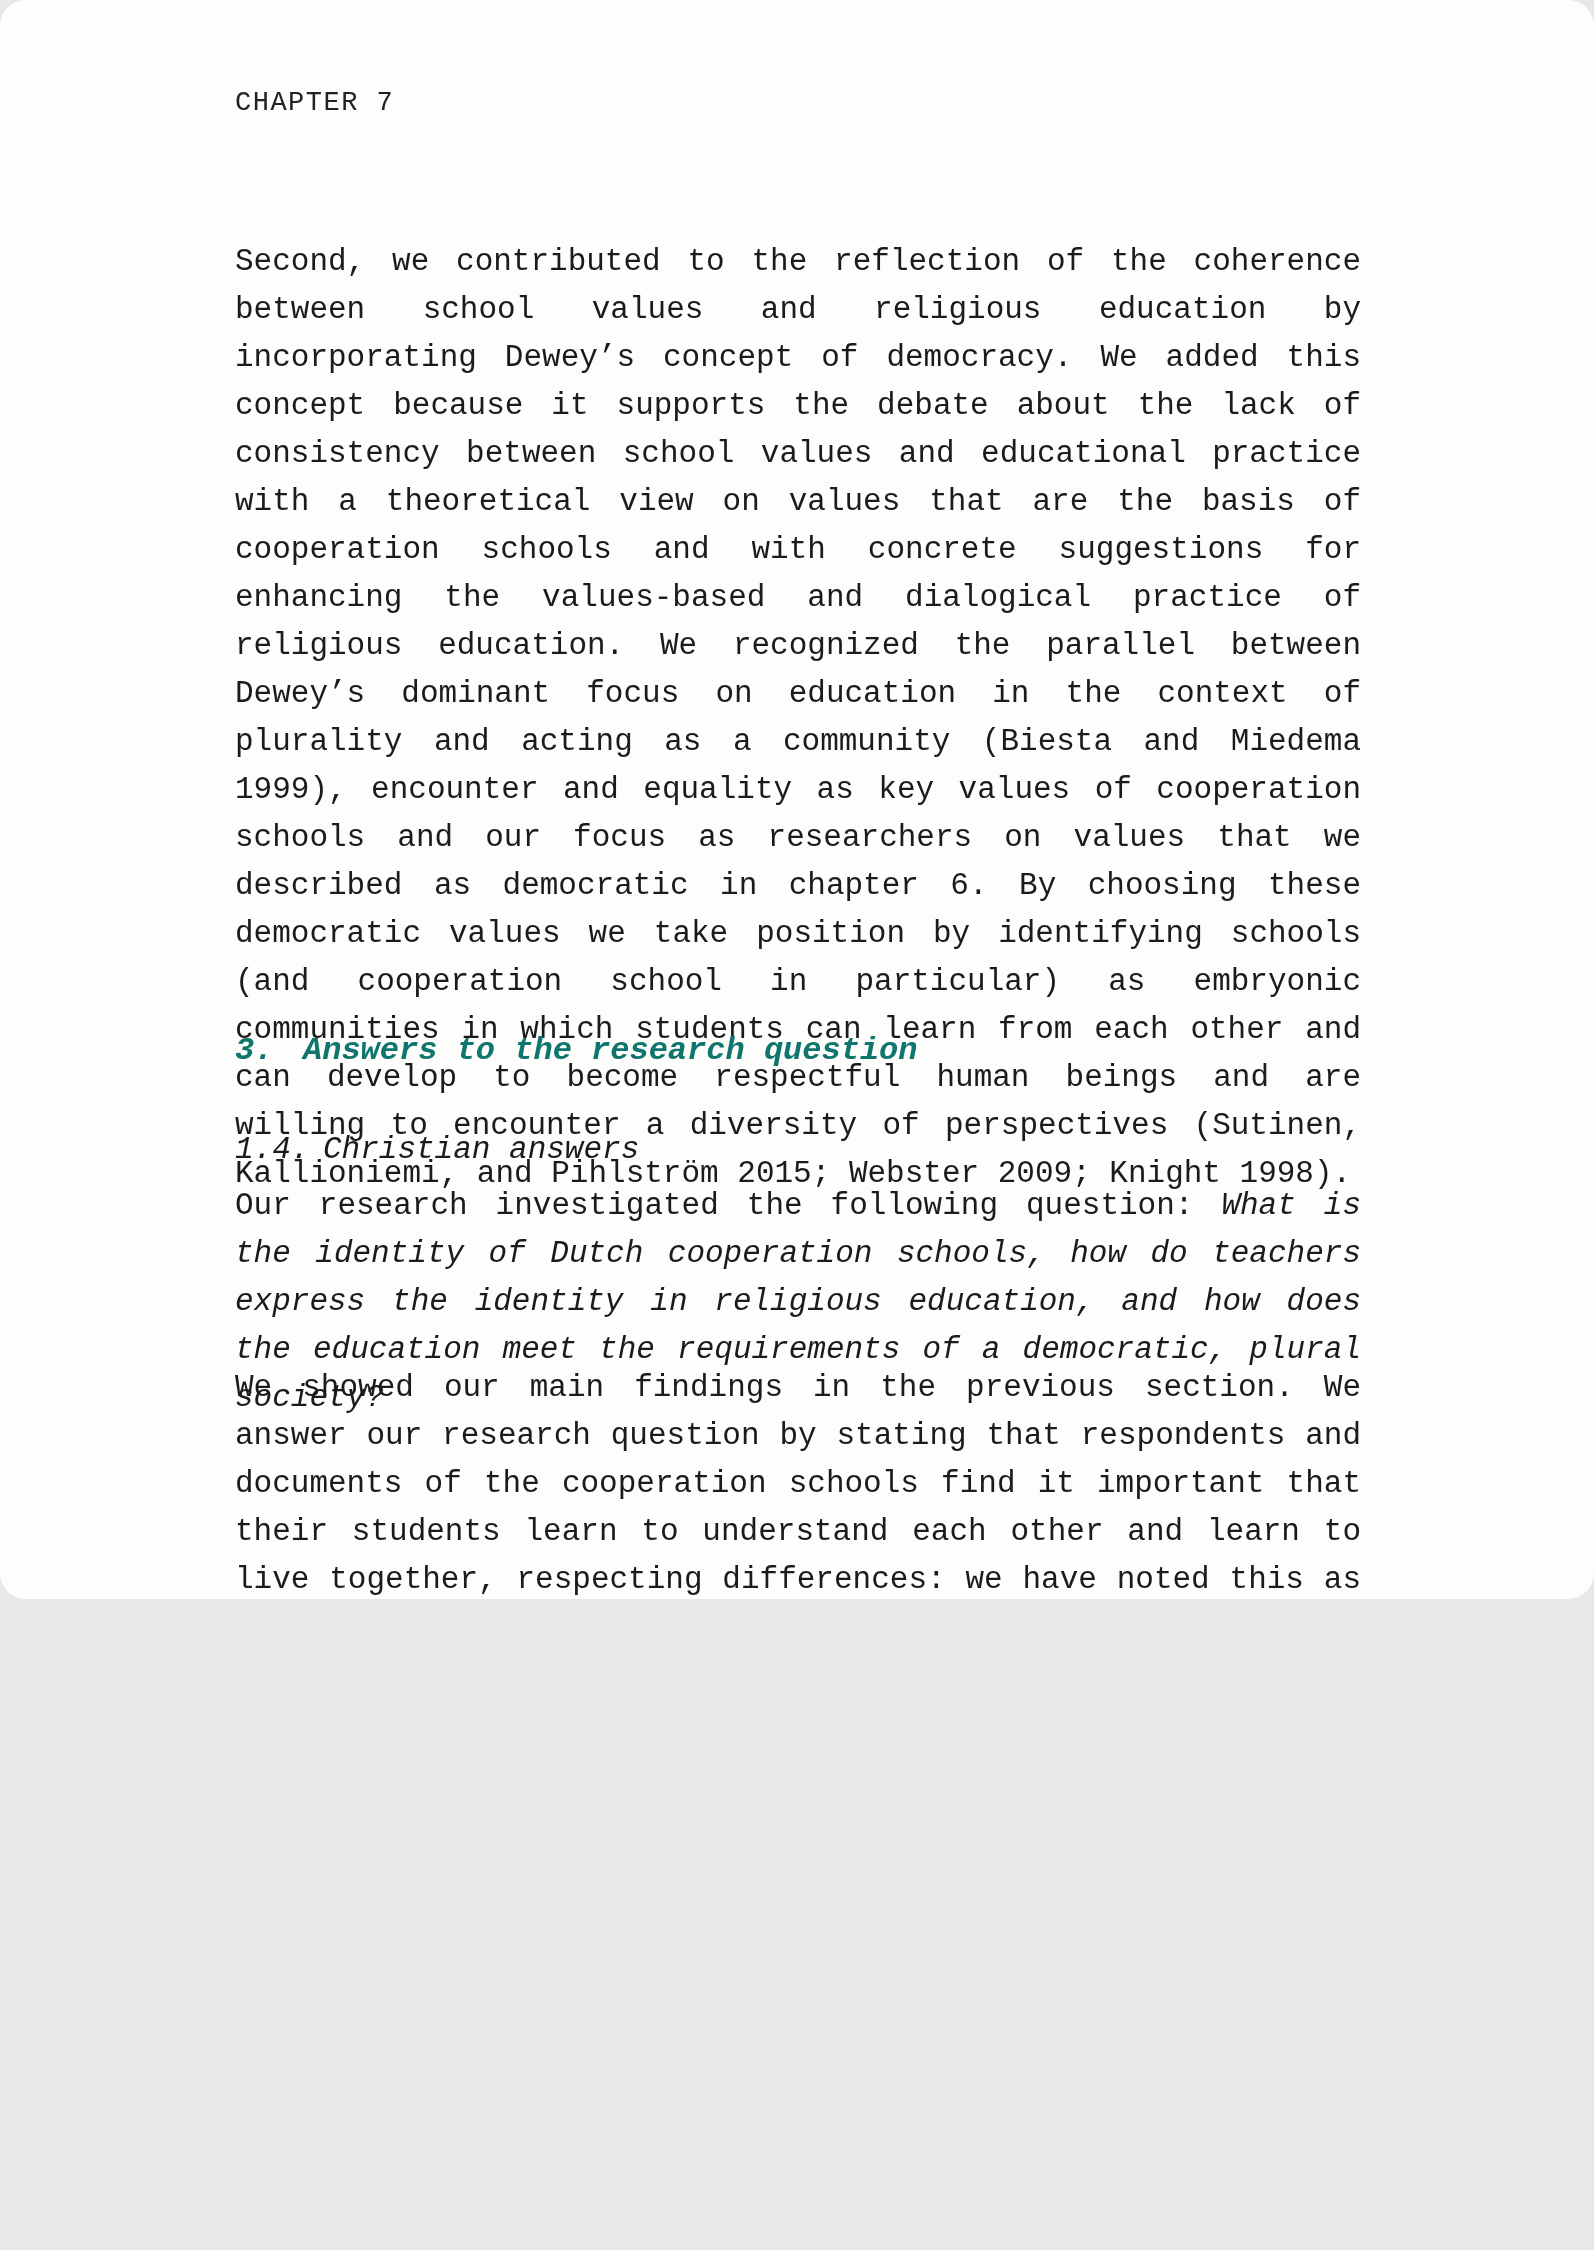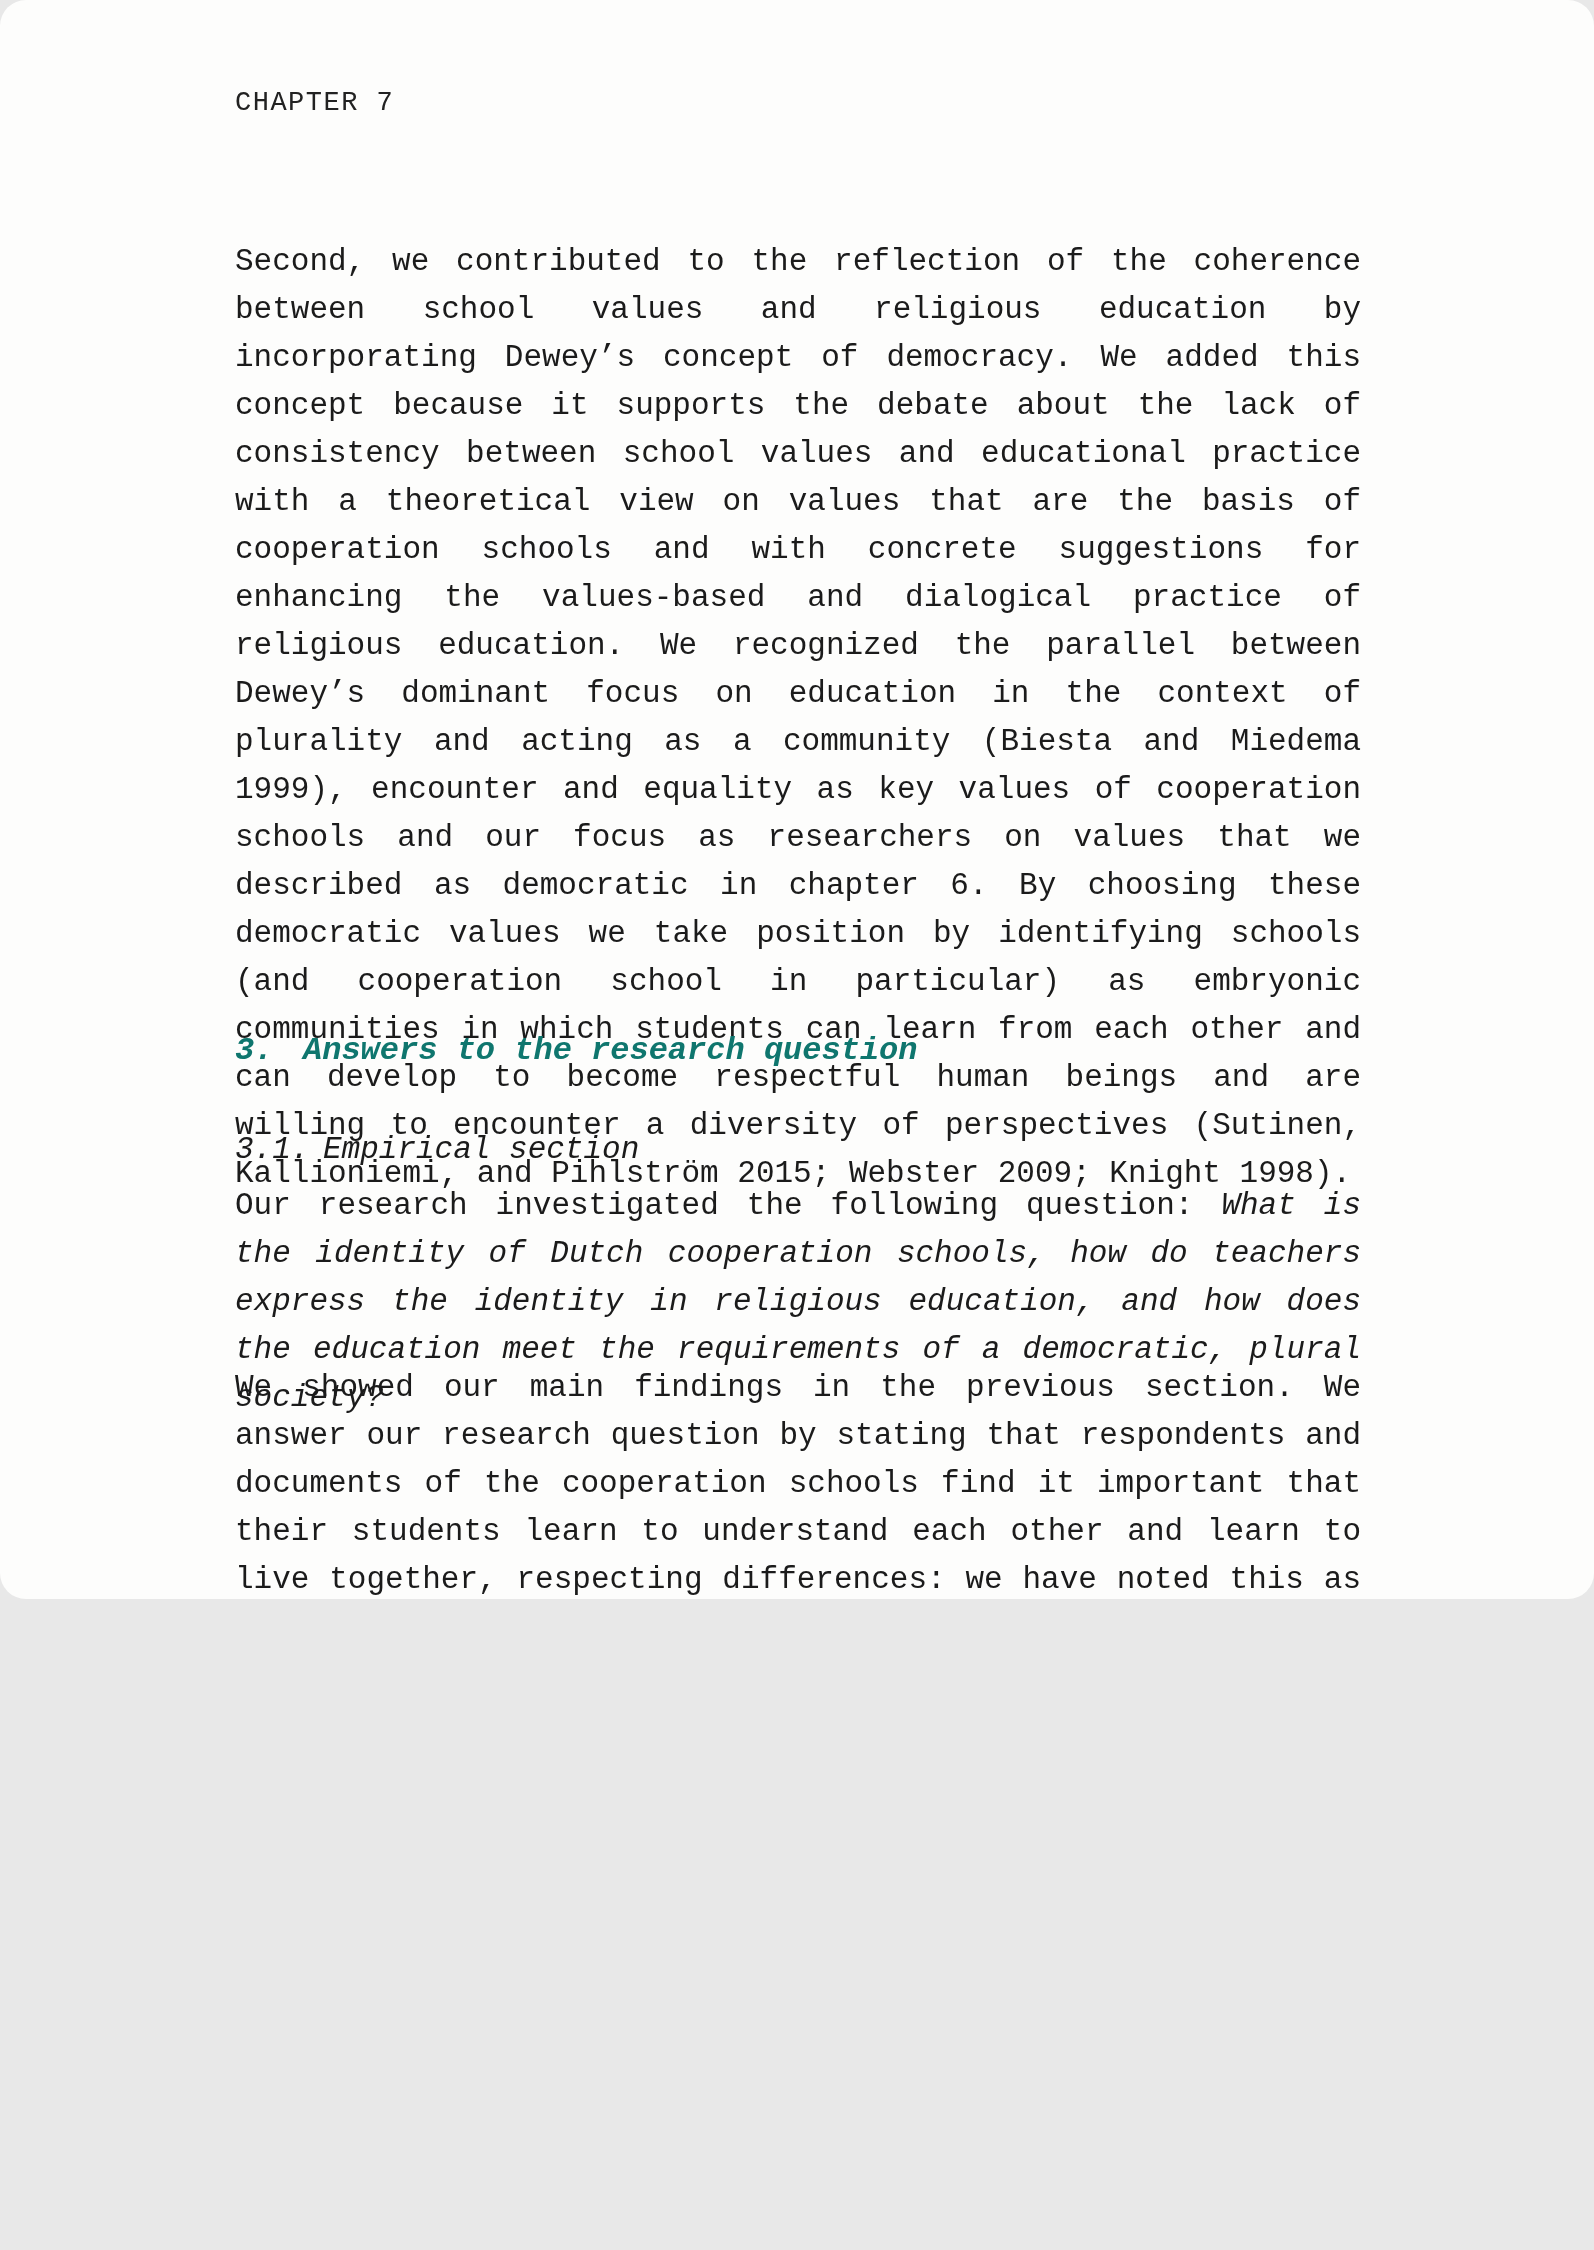--- a/index.html
+++ b/index.html
@@ -82,21 +82,21 @@
 
   <div class="running-head">CHAPTER 7</div>
 
   <p class="body-text text-col para-1">Second, we contributed to the reflection of the coherence between school values and religious education by incorporating Dewey’s concept of democracy. We added this concept because it supports the debate about the lack of consistency between school values and educational practice with a theoretical view on values that are the basis of cooperation schools and with concrete suggestions for enhancing the values-based and dialogical practice of religious education. We recognized the parallel between Dewey’s dominant focus on education in the context of plurality and acting as a community (Biesta and Miedema 1999), encounter and equality as key values of cooperation schools and our focus as researchers on values that we described as democratic in chapter 6. By choosing these democratic values we take position by identifying schools (and cooperation school in particular) as embryonic communities in which students can learn from each other and can develop to become respectful human beings and are willing to encounter a diversity of perspectives (Sutinen, Kallioniemi, and Pihlström 2015; Webster 2009; Knight 1998).</p>
 
   <div class="section-heading">
     <span class="h-num">3.</span><span>Answers to the research question</span>
   </div>
 
   <div class="subsection-heading">
-    <span class="h-num">3.1.</span><span>Empirical section</span>
+    <span class="h-num">1.4.</span><span>Christian answers</span>
   </div>
 
   <p class="body-text text-col question-para"><span>Our research investigated the following question: </span><span class="italic">What is the identity of Dutch cooperation schools, how do teachers express the identity in religious education, and how does the education meet the requirements of a democratic, plural society?</span></p>
 
   <p class="body-text text-col para-2">We showed our main findings in the previous section. We answer our research question by stating that respondents and documents of the cooperation schools find it important that their students learn to understand each other and learn to live together, respecting differences: we have noted this as the social perspective of cooperation schools. We detected a strong focus on encounter and equality as main values, in the context of the unique diversity of these schools. The emphasis on these values is a significant commonality of the investigated cooperation schools. Concerning the organization of religious education and the expression of the value of equality in this education we noticed a focus on the Christian tradition, in different forms of religious education. We asked questions about the coherence between this focus and the value of equality and the correlation with the plurality in these schools and in society. We also detected a discrepancy between dialogue, as an important way of expressing the value of encounter, and the concrete practices</p>
 
   <div class="page-number">114</div>
 
 </div>
 

